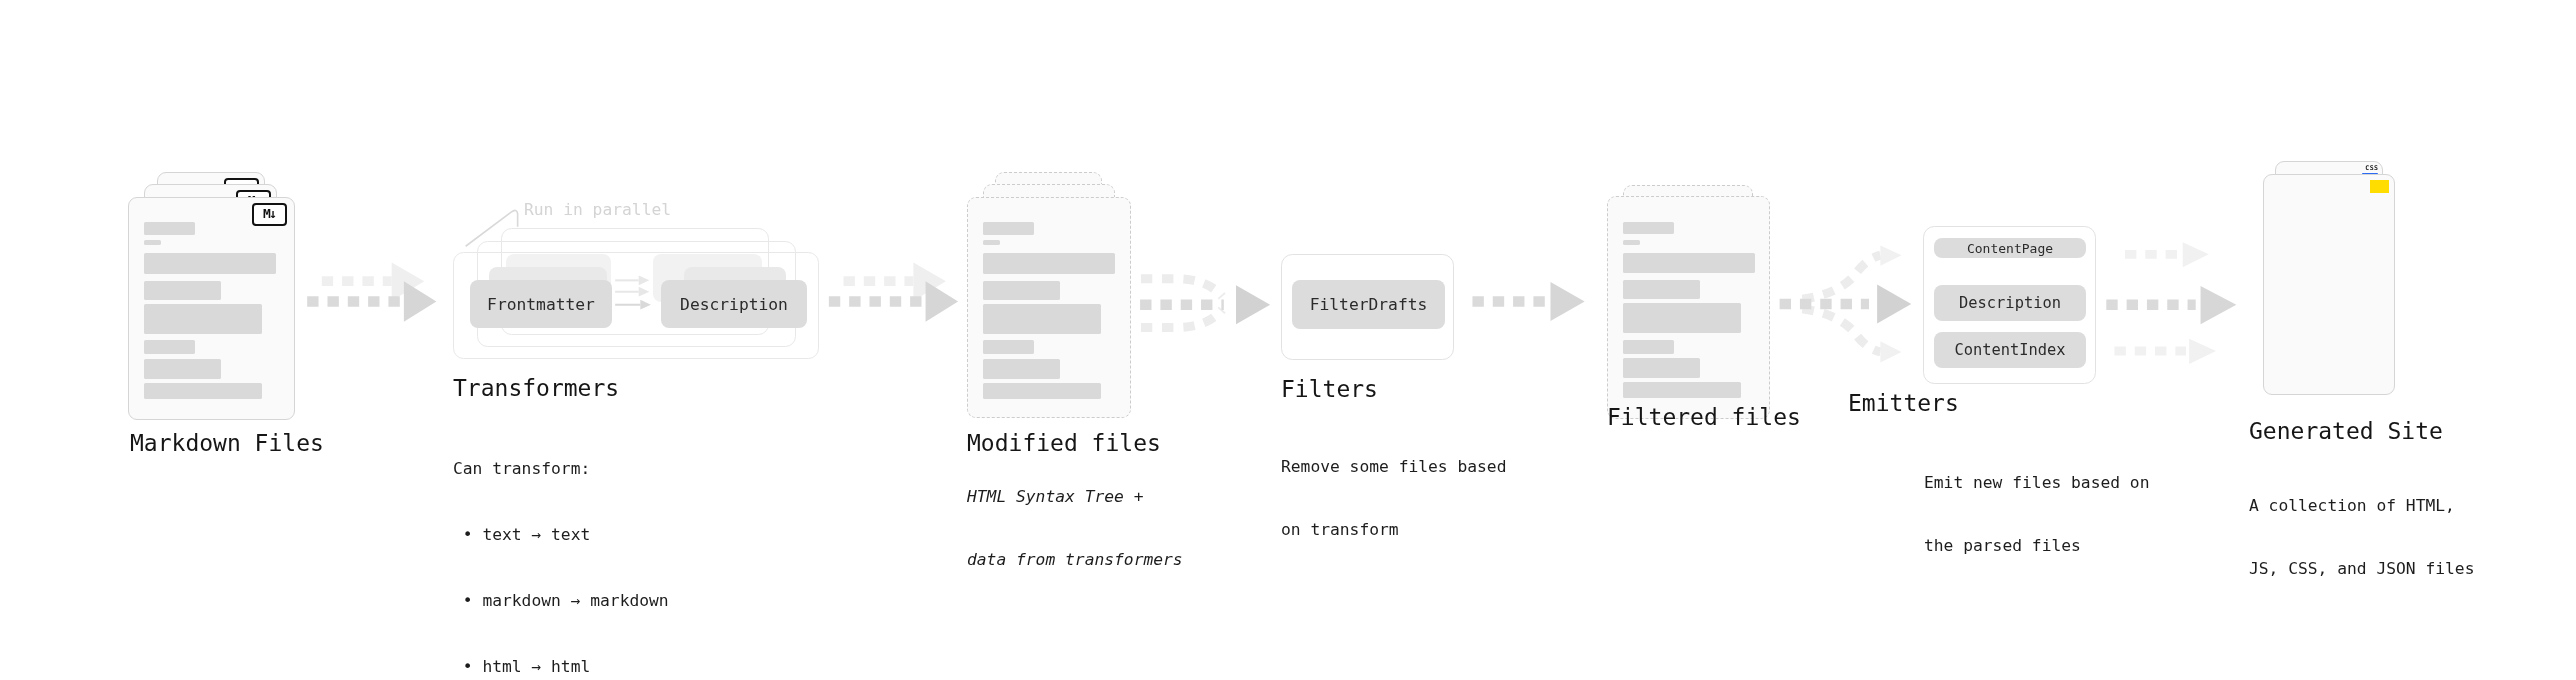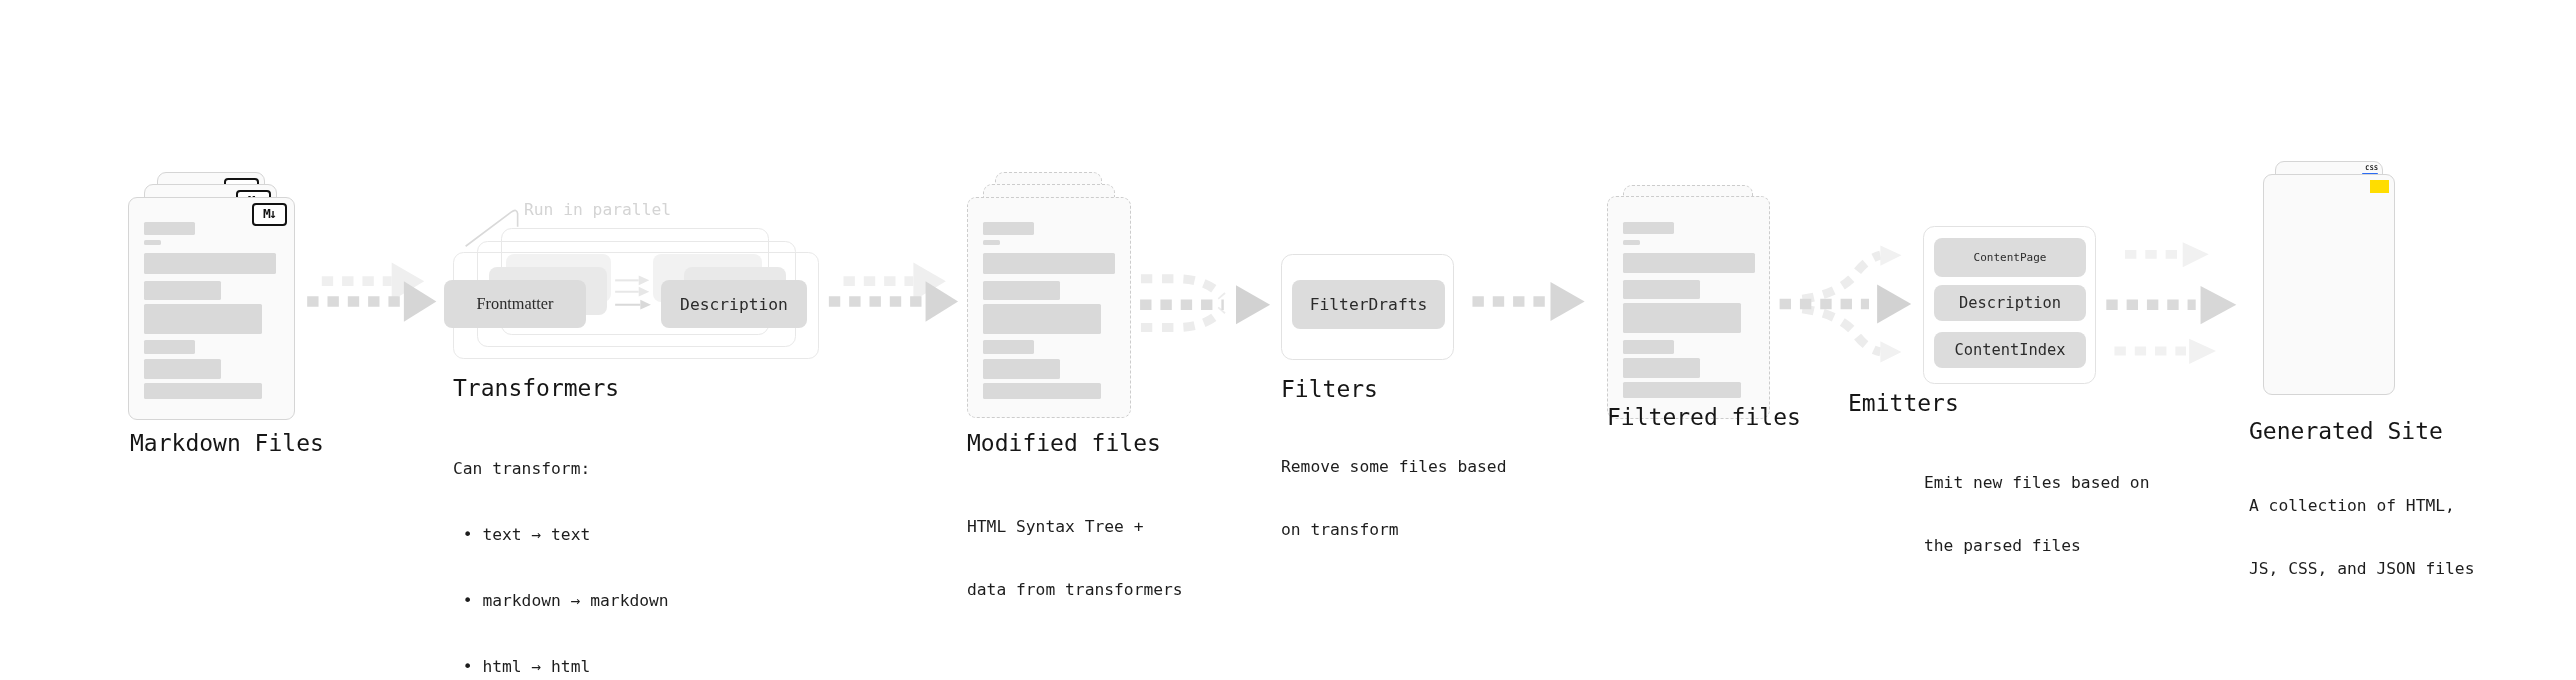--- a/index.html
+++ b/index.html
@@ -157,21 +157,21 @@
   </div>
 </div>
 <div class="sec-title" style="left:130px;top:430px;">Markdown Files</div>
 
 <div class="annotation" style="left:524px;top:200px;">Run in parallel</div>
 <div class="tcard" style="left:501px;top:228px;width:268px;height:107px;"></div>
 <div class="tcard" style="left:477px;top:241px;width:319px;height:106px;"></div>
 <div class="tcard" style="left:453px;top:252px;width:366px;height:107px;"></div>
 <div class="pill l3" style="left:506px;top:254px;width:105px;height:48px;"></div>
 <div class="pill l2" style="left:489px;top:267px;width:118px;height:48px;"></div>
-<div class="pill" style="left:444px;top:280px;width:142px;height:48px;font-family:Liberation Serif, serif;">Frontmatter</div>
+<div class="pill" style="left:470px;top:280px;width:142px;height:48px;">Frontmatter</div>
 <div class="pill l3" style="left:653px;top:254px;width:109px;height:48px;"></div>
 <div class="pill l2" style="left:684px;top:267px;width:102px;height:48px;"></div>
 <div class="pill" style="left:661px;top:280px;width:146px;height:48px;">Description</div>
 <div class="sec-title" style="left:453px;top:375px;">Transformers</div>
 <div class="sec-desc" style="left:453px;top:414px;line-height:22px;">
   <span>Can transform:</span>
   <span> • text → text</span>
   <span> • markdown → markdown</span>
   <span> • html → html</span>
 </div>
@@ -186,21 +186,21 @@
         <i class="b3"></i>
         <i class="b4"></i>
         <i class="b5"></i>
         <i class="b6"></i>
         <i class="b7"></i>
         <i class="b8"></i>
     </div>
   </div>
 </div>
 <div class="sec-title" style="left:967px;top:430px;">Modified files</div>
-<div class="sec-desc" style="left:967px;top:474px;">
+<div class="sec-desc" style="left:967px;top:444px;font-style:italic;">
   <span>HTML Syntax Tree +</span>
   <span>data from transformers</span>
 </div>
 
 <div class="card" style="left:1281px;top:254px;width:173px;height:106px;"></div>
 <div class="pill" style="left:1292px;top:280px;width:153px;height:49px;">FilterDrafts</div>
 <div class="sec-title" style="left:1281px;top:376px;">Filters</div>
 <div class="sec-desc" style="left:1281px;top:414px;">
   <span>Remove some files based</span>
   <span>on transform</span>
@@ -217,21 +217,21 @@
         <i class="b5"></i>
         <i class="b6"></i>
         <i class="b7"></i>
         <i class="b8"></i>
     </div>
   </div>
 </div>
 <div class="sec-title" style="left:1607px;top:404px;">Filtered files</div>
 
 <div class="card" style="left:1923px;top:226px;width:173px;height:158px;"></div>
-<div class="pill" style="left:1934px;top:238px;width:152px;height:39px;font-size:11px;">ContentPage</div>
+<div class="pill" style="left:1934px;top:238px;width:152px;height:20px;font-size:13px;">ContentPage</div>
 <div class="pill" style="left:1934px;top:285px;width:152px;height:36px;font-size:15.4px;">Description</div>
 <div class="pill" style="left:1934px;top:332px;width:152px;height:36px;font-size:15.4px;">ContentIndex</div>
 <div class="sec-title" style="left:1848px;top:390px;">Emitters</div>
 <div class="sec-desc" style="left:1924px;top:430px;">
   <span>Emit new files based on</span>
   <span>the parsed files</span>
 </div>
 
 <div class="abs" style="left:2247px;top:161px;width:165px;height:247px;">
   <div class="doc solid" style="left:28.4px;top:0;width:108px;height:221px;">

